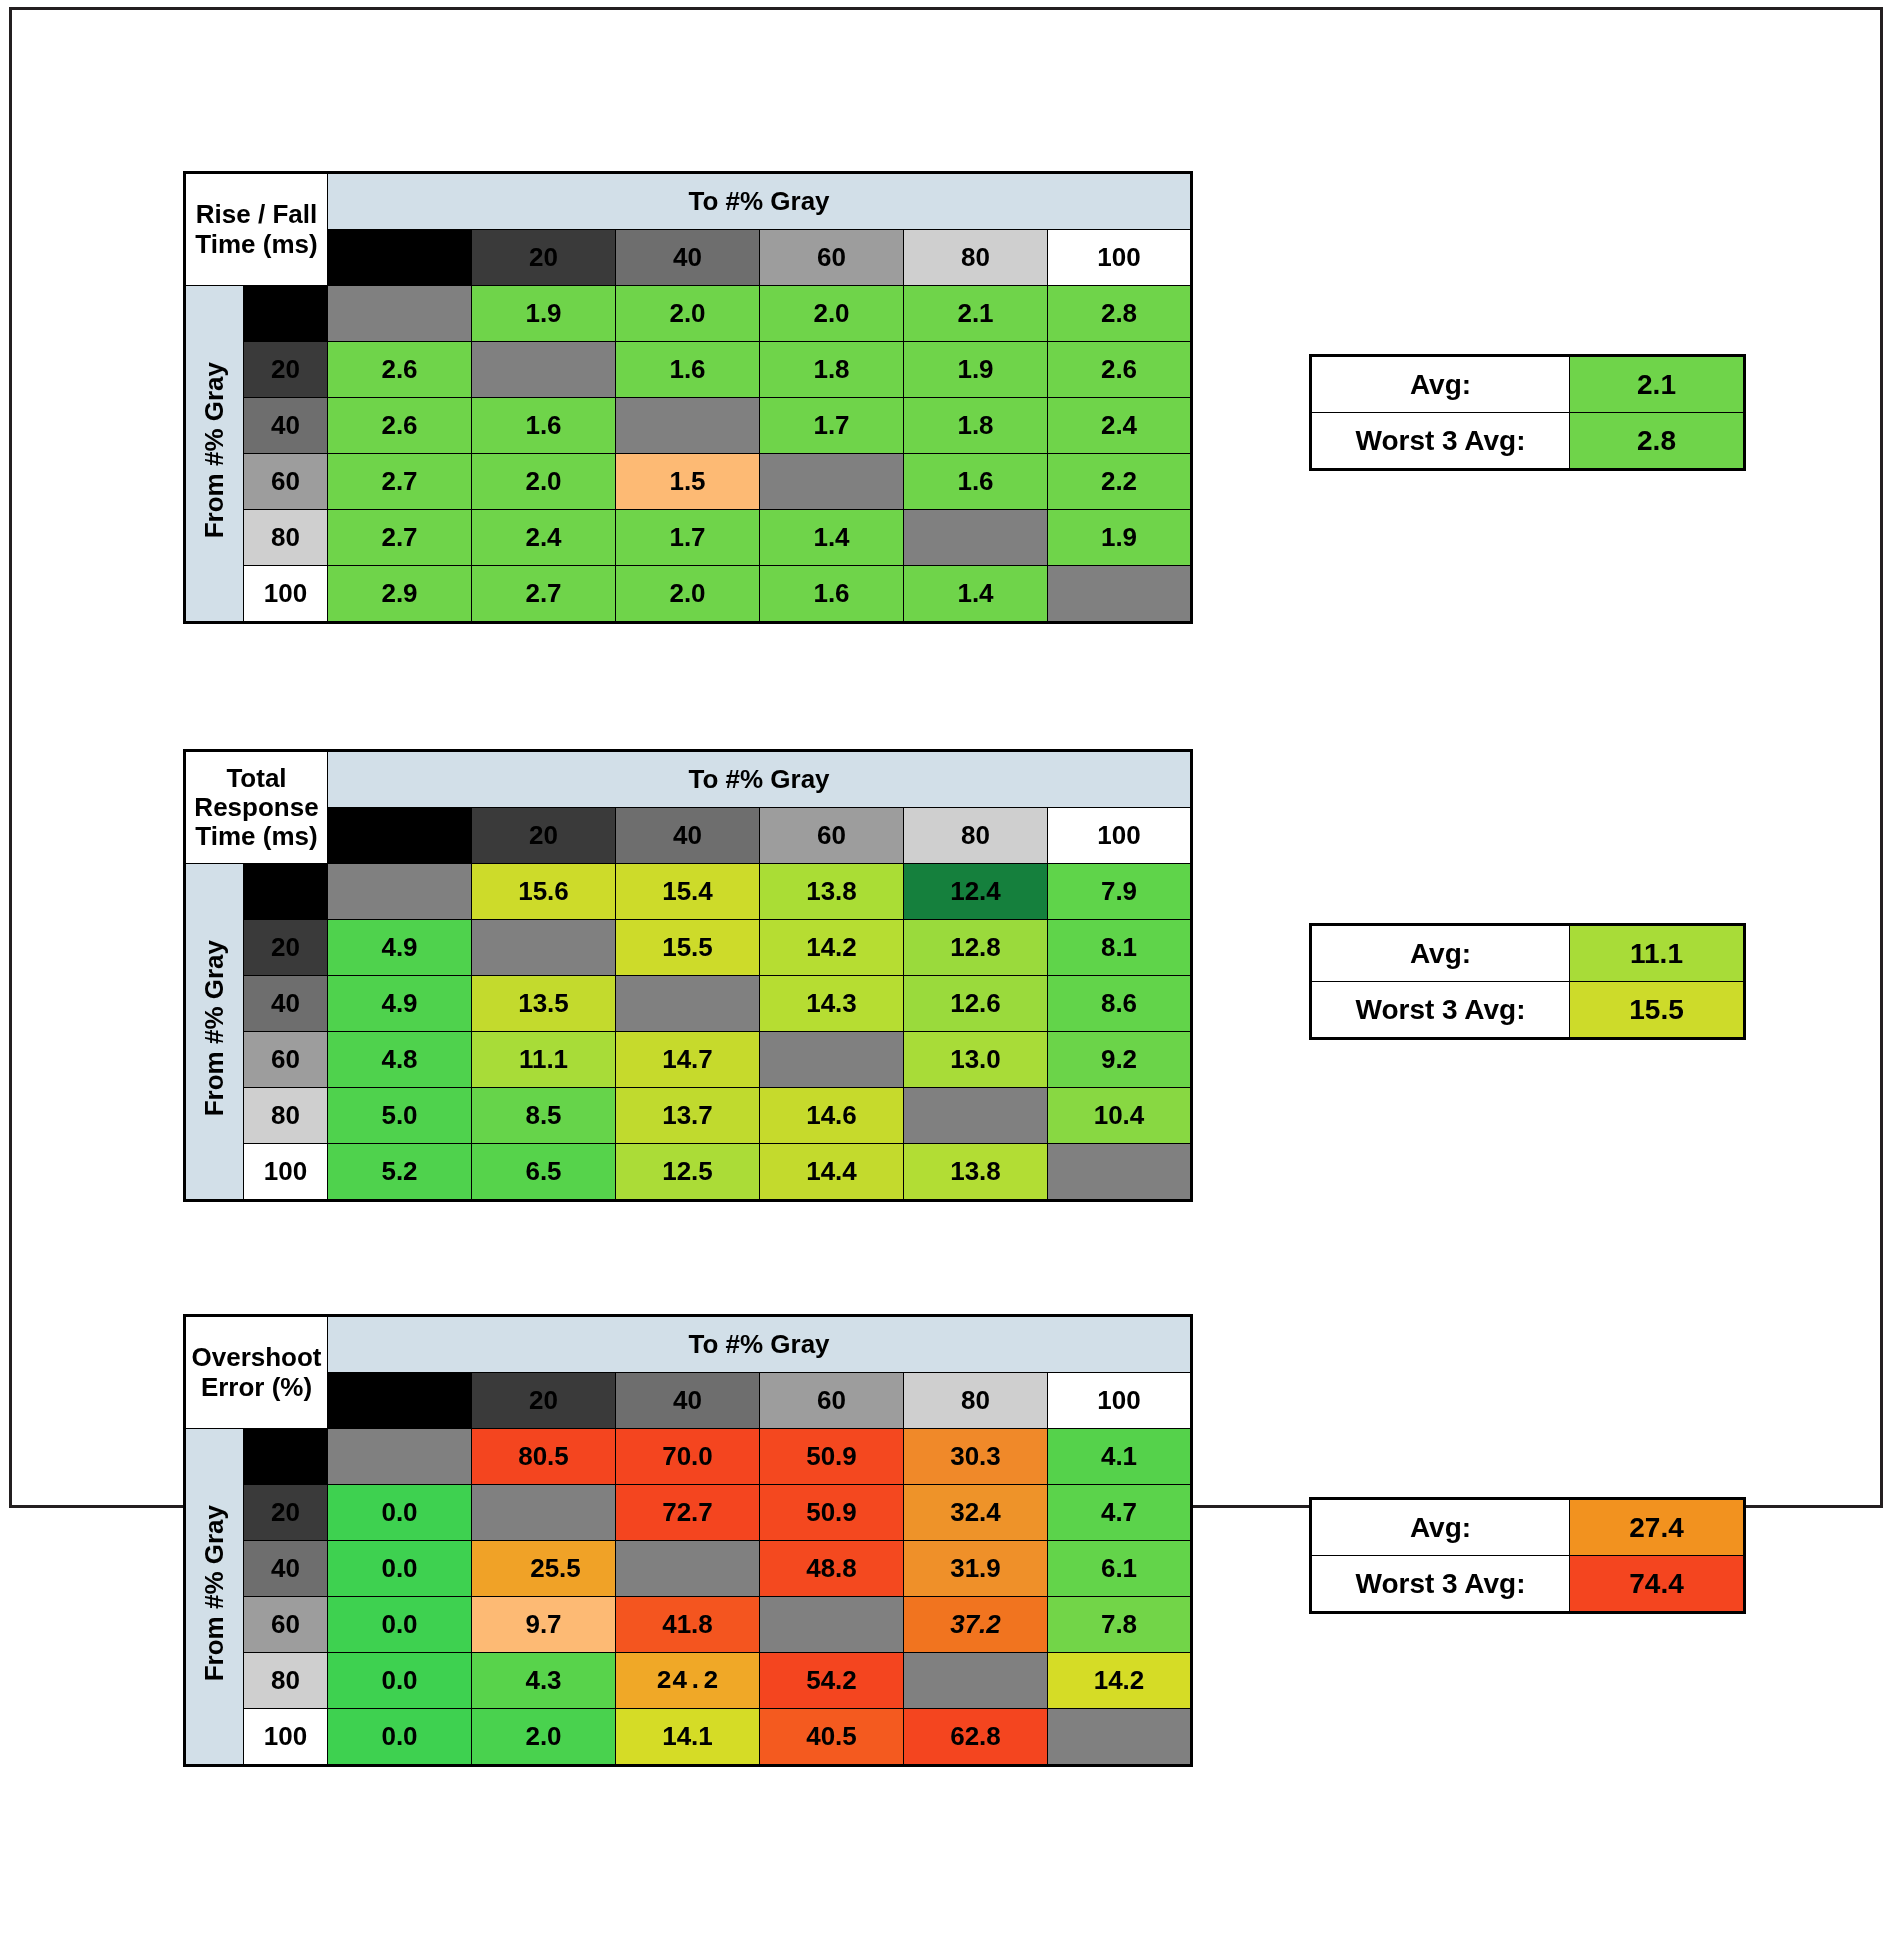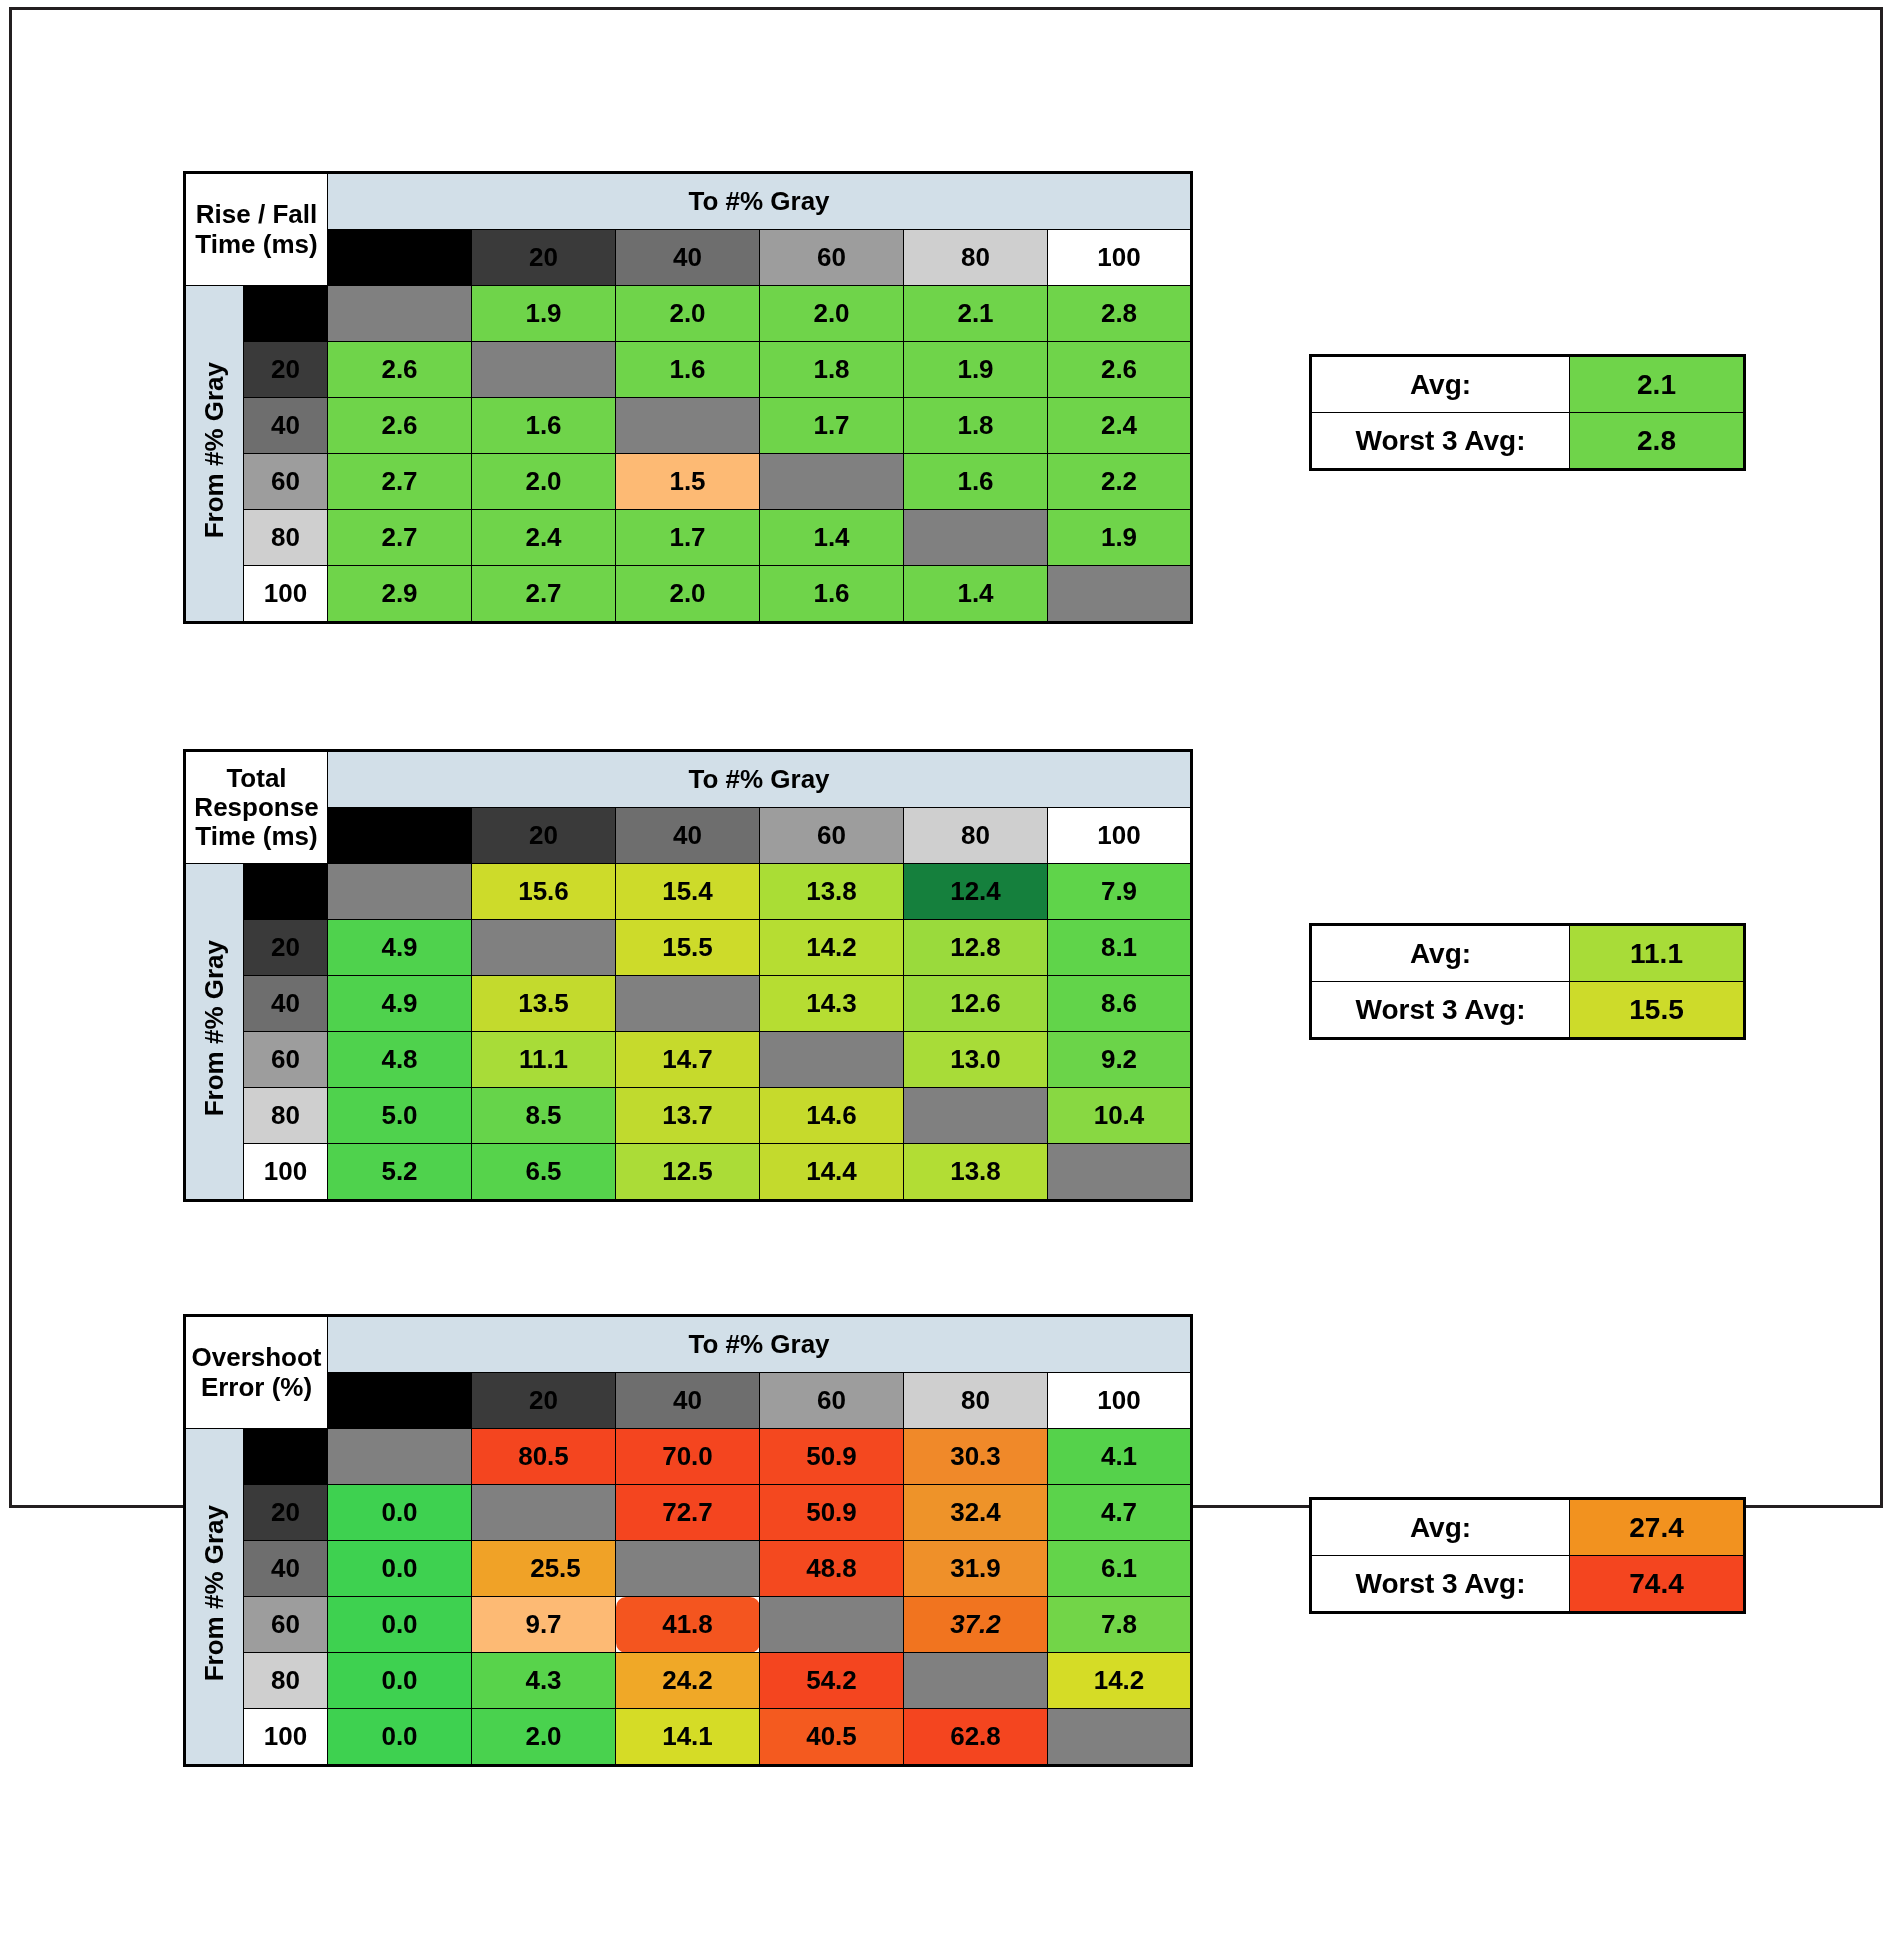--- a/index.html
+++ b/index.html
@@ -373,30 +373,30 @@
           <td style="background: rgb(240, 162, 39); padding-left: 24px;">25.5</td>
           <td class="diag" style="background: rgb(128, 128, 128);"></td>
           <td style="background: rgb(244, 73, 31);">48.8</td>
           <td style="background: rgb(239, 144, 41);">31.9</td>
           <td style="background: rgb(99, 212, 74);">6.1</td>
         </tr>
         <tr>
           <td class="g60">60</td>
           <td style="background: rgb(62, 209, 80);">0.0</td>
           <td style="background: #fdba74; margin-top: 16px;">9.7</td>
-          <td style="background: rgb(244, 85, 31); border-radius: 10px;">41.8</td>
+          <td style="background: rgb(244, 85, 31);">41.8</td>
           <td class="diag" style="background: rgb(128, 128, 128);"></td>
           <td style="background: rgb(241, 116, 31); font-style: italic;">37.2</td>
           <td style="background: rgb(114, 213, 72);">7.8</td>
         </tr>
         <tr>
           <td class="g80">80</td>
           <td style="background: rgb(62, 209, 80);">0.0</td>
           <td style="background: rgb(88, 211, 75);">4.3</td>
-          <td style="background: rgb(240, 168, 39);">24.2</td>
+          <td style="background: rgb(240, 168, 39); font-family: Liberation Mono, monospace;">24.2</td>
           <td style="background: rgb(244, 69, 31);">54.2</td>
           <td class="diag" style="background: rgb(128, 128, 128);"></td>
           <td style="background: rgb(213, 220, 38);">14.2</td>
         </tr>
         <tr>
           <td class="g100">100</td>
           <td style="background: rgb(62, 209, 80);">0.0</td>
           <td style="background: rgb(73, 210, 78);">2.0</td>
           <td style="background: rgb(213, 220, 38);">14.1</td>
           <td style="background: rgb(244, 90, 31);">40.5</td>

